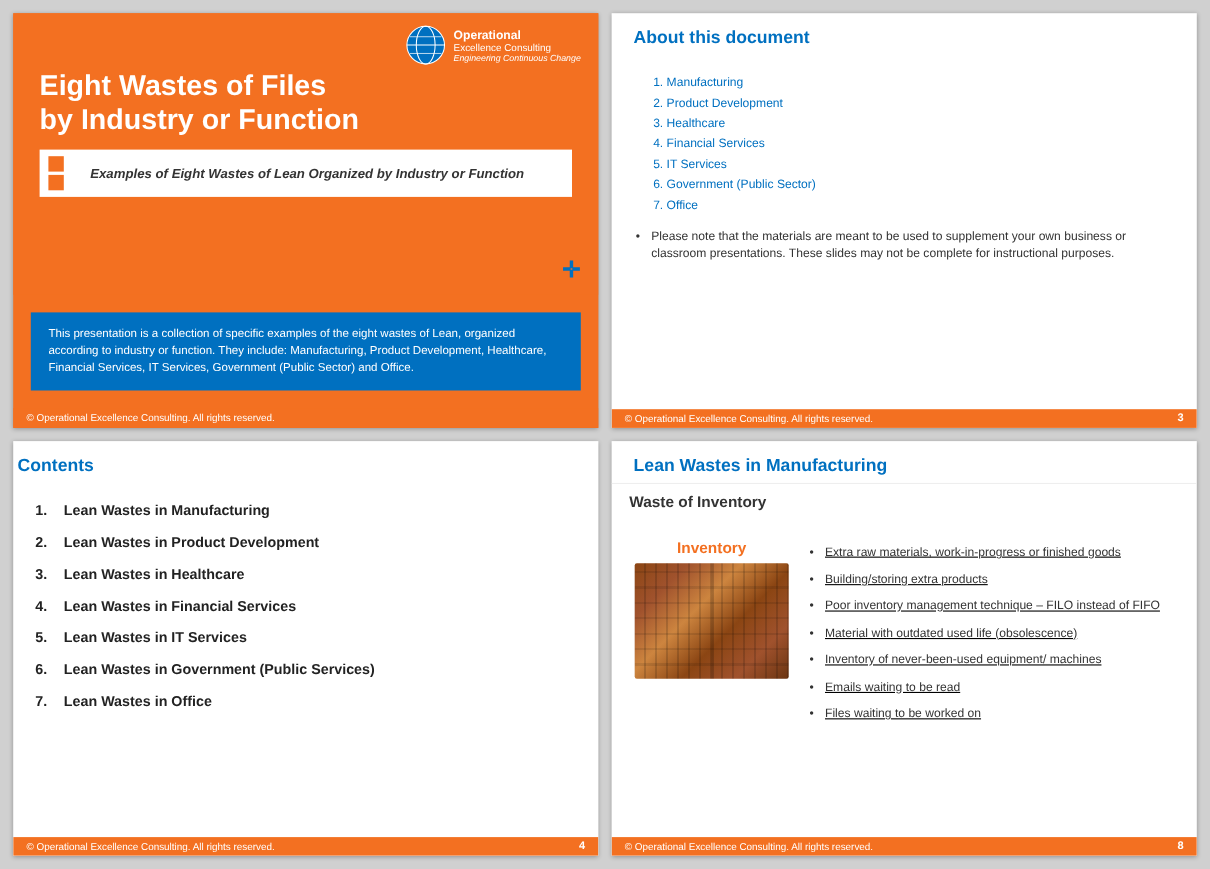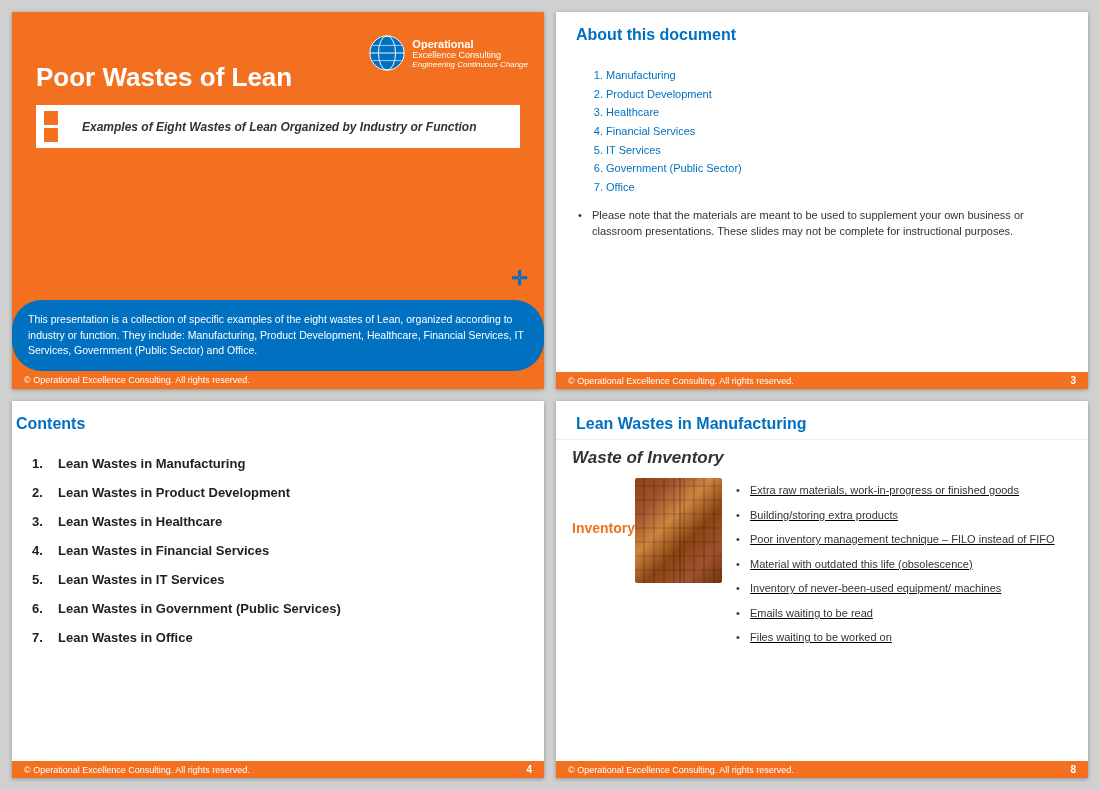--- a/index.html
+++ b/index.html
@@ -30,21 +30,21 @@
       background: #f37021;
     }
     .slide-title .title-content {
       background: #f37021;
       flex: 1;
       padding: 20px 24px 10px 24px;
       position: relative;
     }
     .slide-title .logo-area {
       position: absolute;
-      top: 22px;
+      top: 10px;
       right: 16px;
       display: flex;
       align-items: center;
       gap: 6px;
     }
     .slide-title h1 {
       font-size: 26px;
       font-weight: 900;
       color: #fff;
       line-height: 1.2;
@@ -80,22 +80,21 @@
       position: absolute;
       bottom: 10px;
       right: 16px;
       color: #0070c0;
       font-size: 20px;
       font-weight: bold;
     }
     .slide-title .desc-box {
       background: #0070c0;
       padding: 12px 16px;
-      margin: 0;
-      border-radius: 30px;
+      margin: 16px;
     }
     .slide-title .desc-box p {
       font-size: 10.5px;
       color: #fff;
       line-height: 1.5;
     }
     .slide-title .footer {
       background: #f37021;
       padding: 4px 12px;
       font-size: 9px;
@@ -218,34 +217,33 @@
       font-size: 16px;
       font-weight: bold;
       color: #0070c0;
     }
     .slide-lean .slide-body {
       flex: 1;
       padding: 8px 16px;
       overflow: hidden;
     }
     .slide-lean .waste-subtitle {
-      font-size: 17px;
-      font-weight: bold;
-      font-style: italic;
+      font-size: 14px;
+      font-weight: bold;
       color: #333;
-      margin-bottom: 10px;
+      margin-bottom: 26px;
     }
     .slide-lean .content-row {
       display: flex;
       gap: 14px;
       align-items: flex-start;
     }
     .slide-lean .inventory-col {
       display: flex;
-      flex-direction: row;
+      flex-direction: column;
       align-items: center;
       width: 150px;
       flex-shrink: 0;
     }
     .slide-lean .inventory-label {
       font-size: 14px;
       font-weight: bold;
       color: #f37021;
       margin-bottom: 6px;
     }
@@ -340,21 +338,22 @@
         <line x1="5" y1="12" x2="35" y2="12" stroke="#fff" stroke-width="0.7"></line>
         <line x1="5" y1="28" x2="35" y2="28" stroke="#fff" stroke-width="0.7"></line>
       </svg>
       <div>
         <div style="font-size:11px;font-weight:bold;color:#fff;">Operational</div>
         <div style="font-size:9px;color:#fff;">Excellence Consulting</div>
         <div style="font-size:8px;color:#fff;font-style:italic;">Engineering Continuous Change</div>
       </div>
     </div>
     <h1>
-      <span>Poor Wastes of Lean</span><br>
+      <span>Eight Wastes of Files</span><br>
+      <span>by Industry or Function</span>
     </h1>
     <div class="subtitle-bar">
       <div class="orange-squares">
         <div class="sq"></div>
         <div class="sq"></div>
       </div>
       <p class="subtitle-text">Examples of Eight Wastes of Lean Organized by Industry or Function</p>
       <div class="blue-cross">✛</div>
     </div>
   </div>
@@ -422,21 +421,21 @@
     <div class="content-row">
       <div class="inventory-col">
         <div class="inventory-label">Inventory</div>
         <div class="inventory-img"></div>
       </div>
       <div class="bullets-col">
         <ul>
           <li>Extra raw materials, work-in-progress or finished goods</li>
           <li>Building/storing extra products</li>
           <li>Poor inventory management technique – FILO instead of FIFO</li>
-          <li>Material with outdated this life (obsolescence)</li>
+          <li>Material with outdated used life (obsolescence)</li>
           <li>Inventory of never-been-used equipment/ machines</li>
           <li>Emails waiting to be read</li>
           <li>Files waiting to be worked on</li>
         </ul>
       </div>
     </div>
   </div>
   <div class="footer-bar">
     <span>© Operational Excellence Consulting.  All rights reserved.</span>
     <span class="page-num">8</span>

